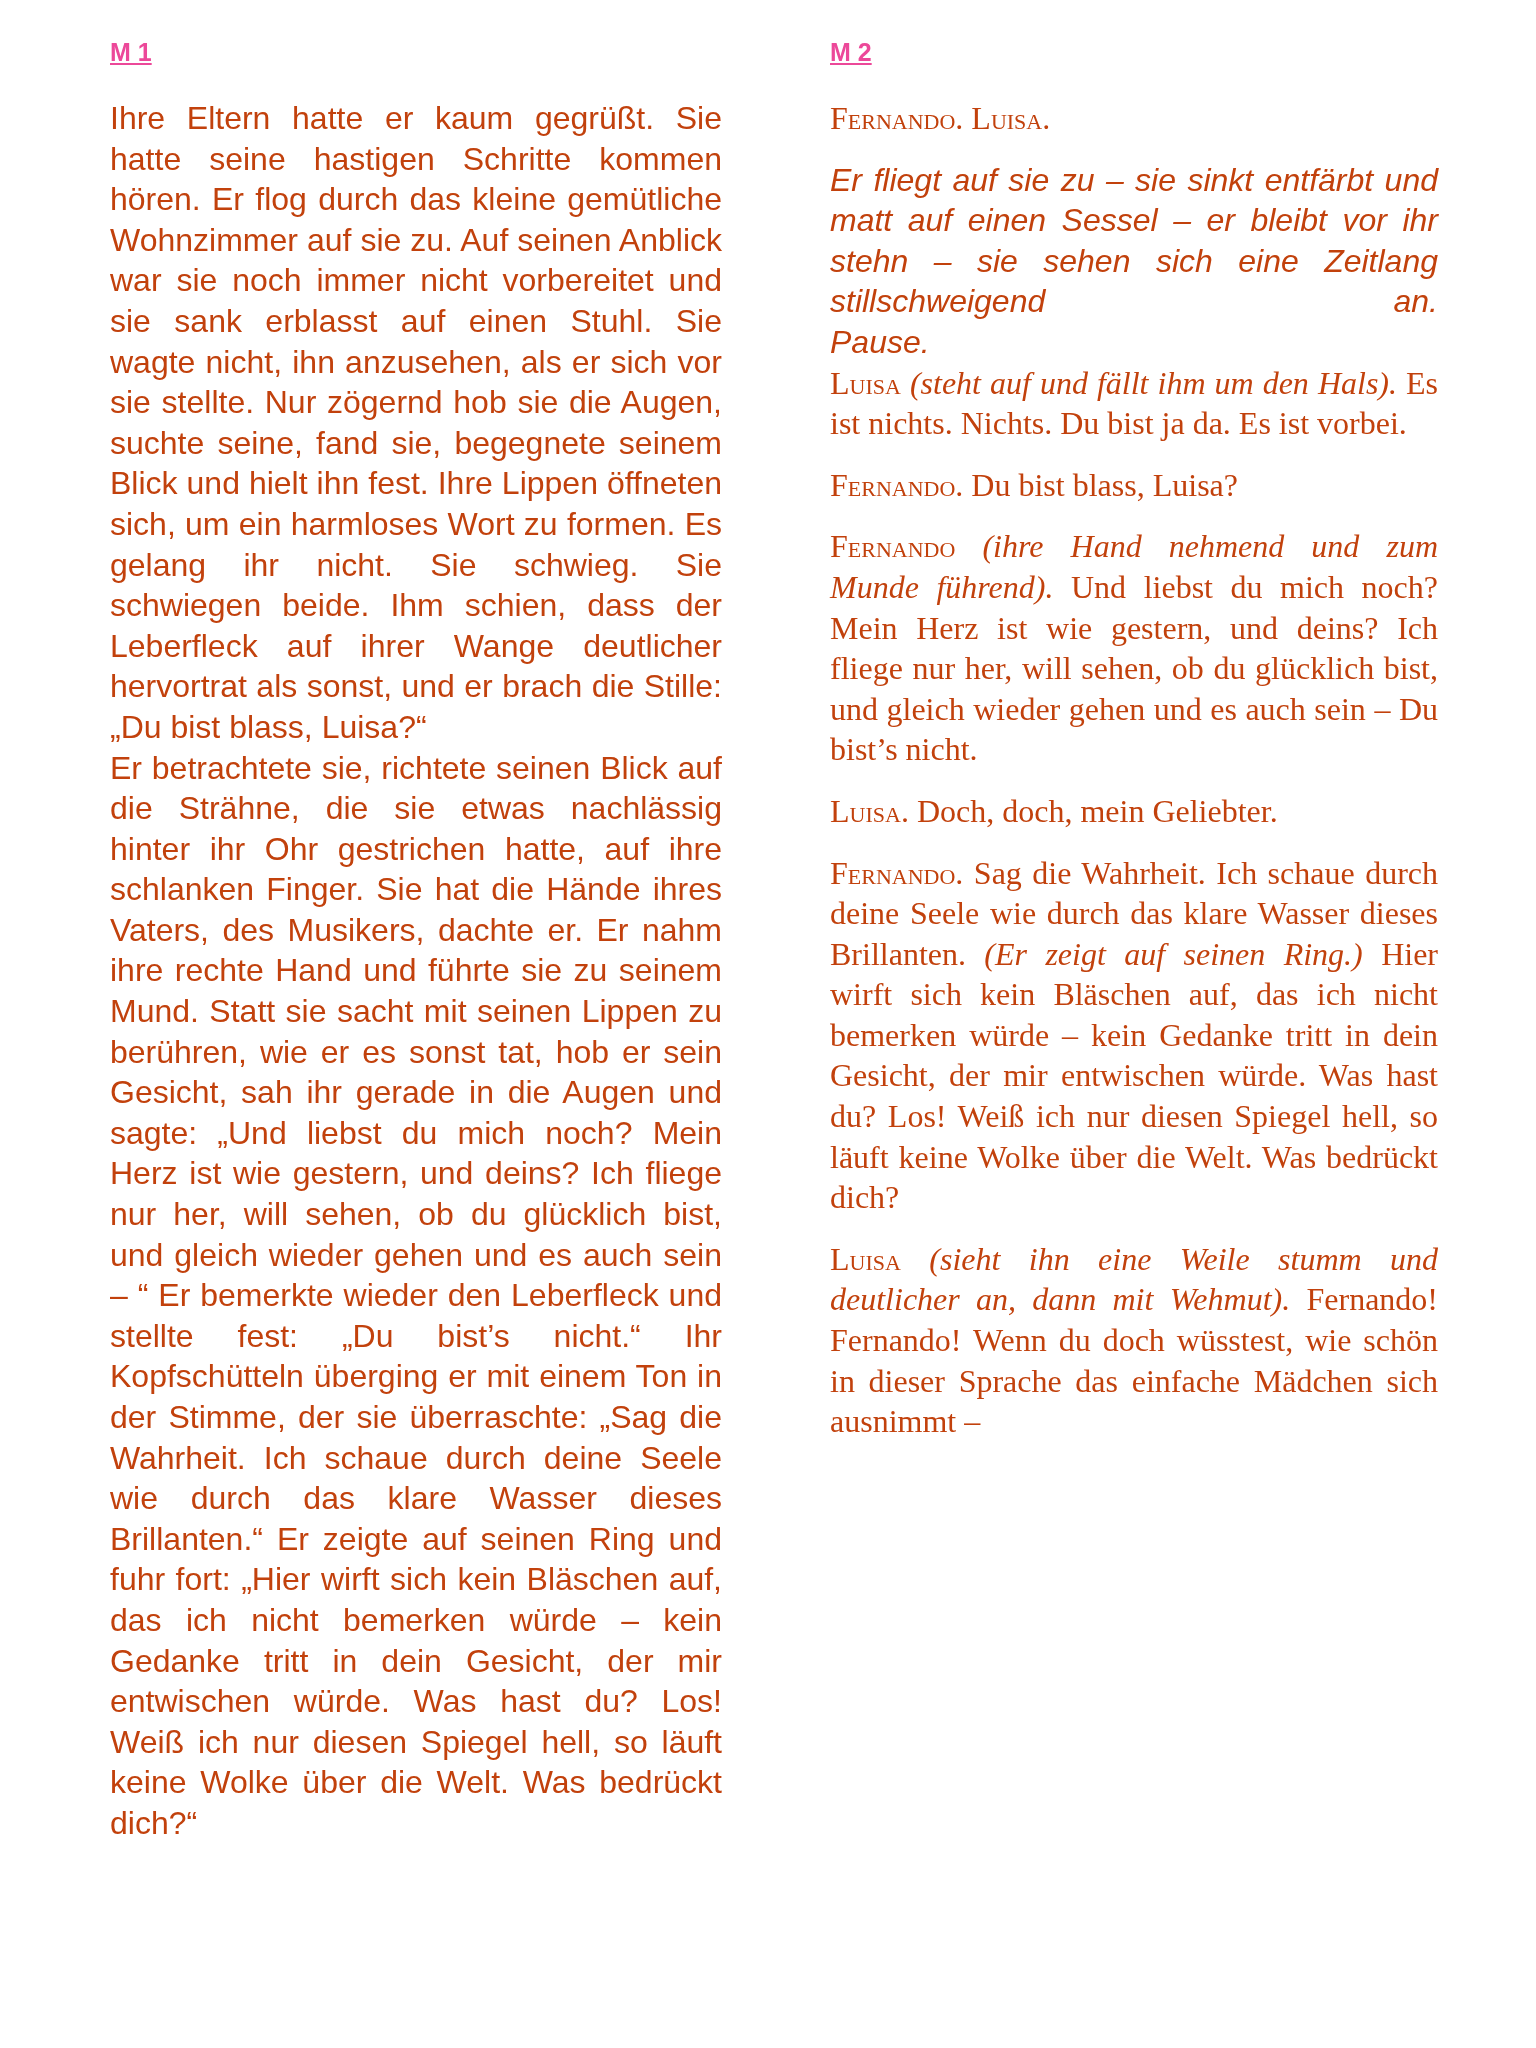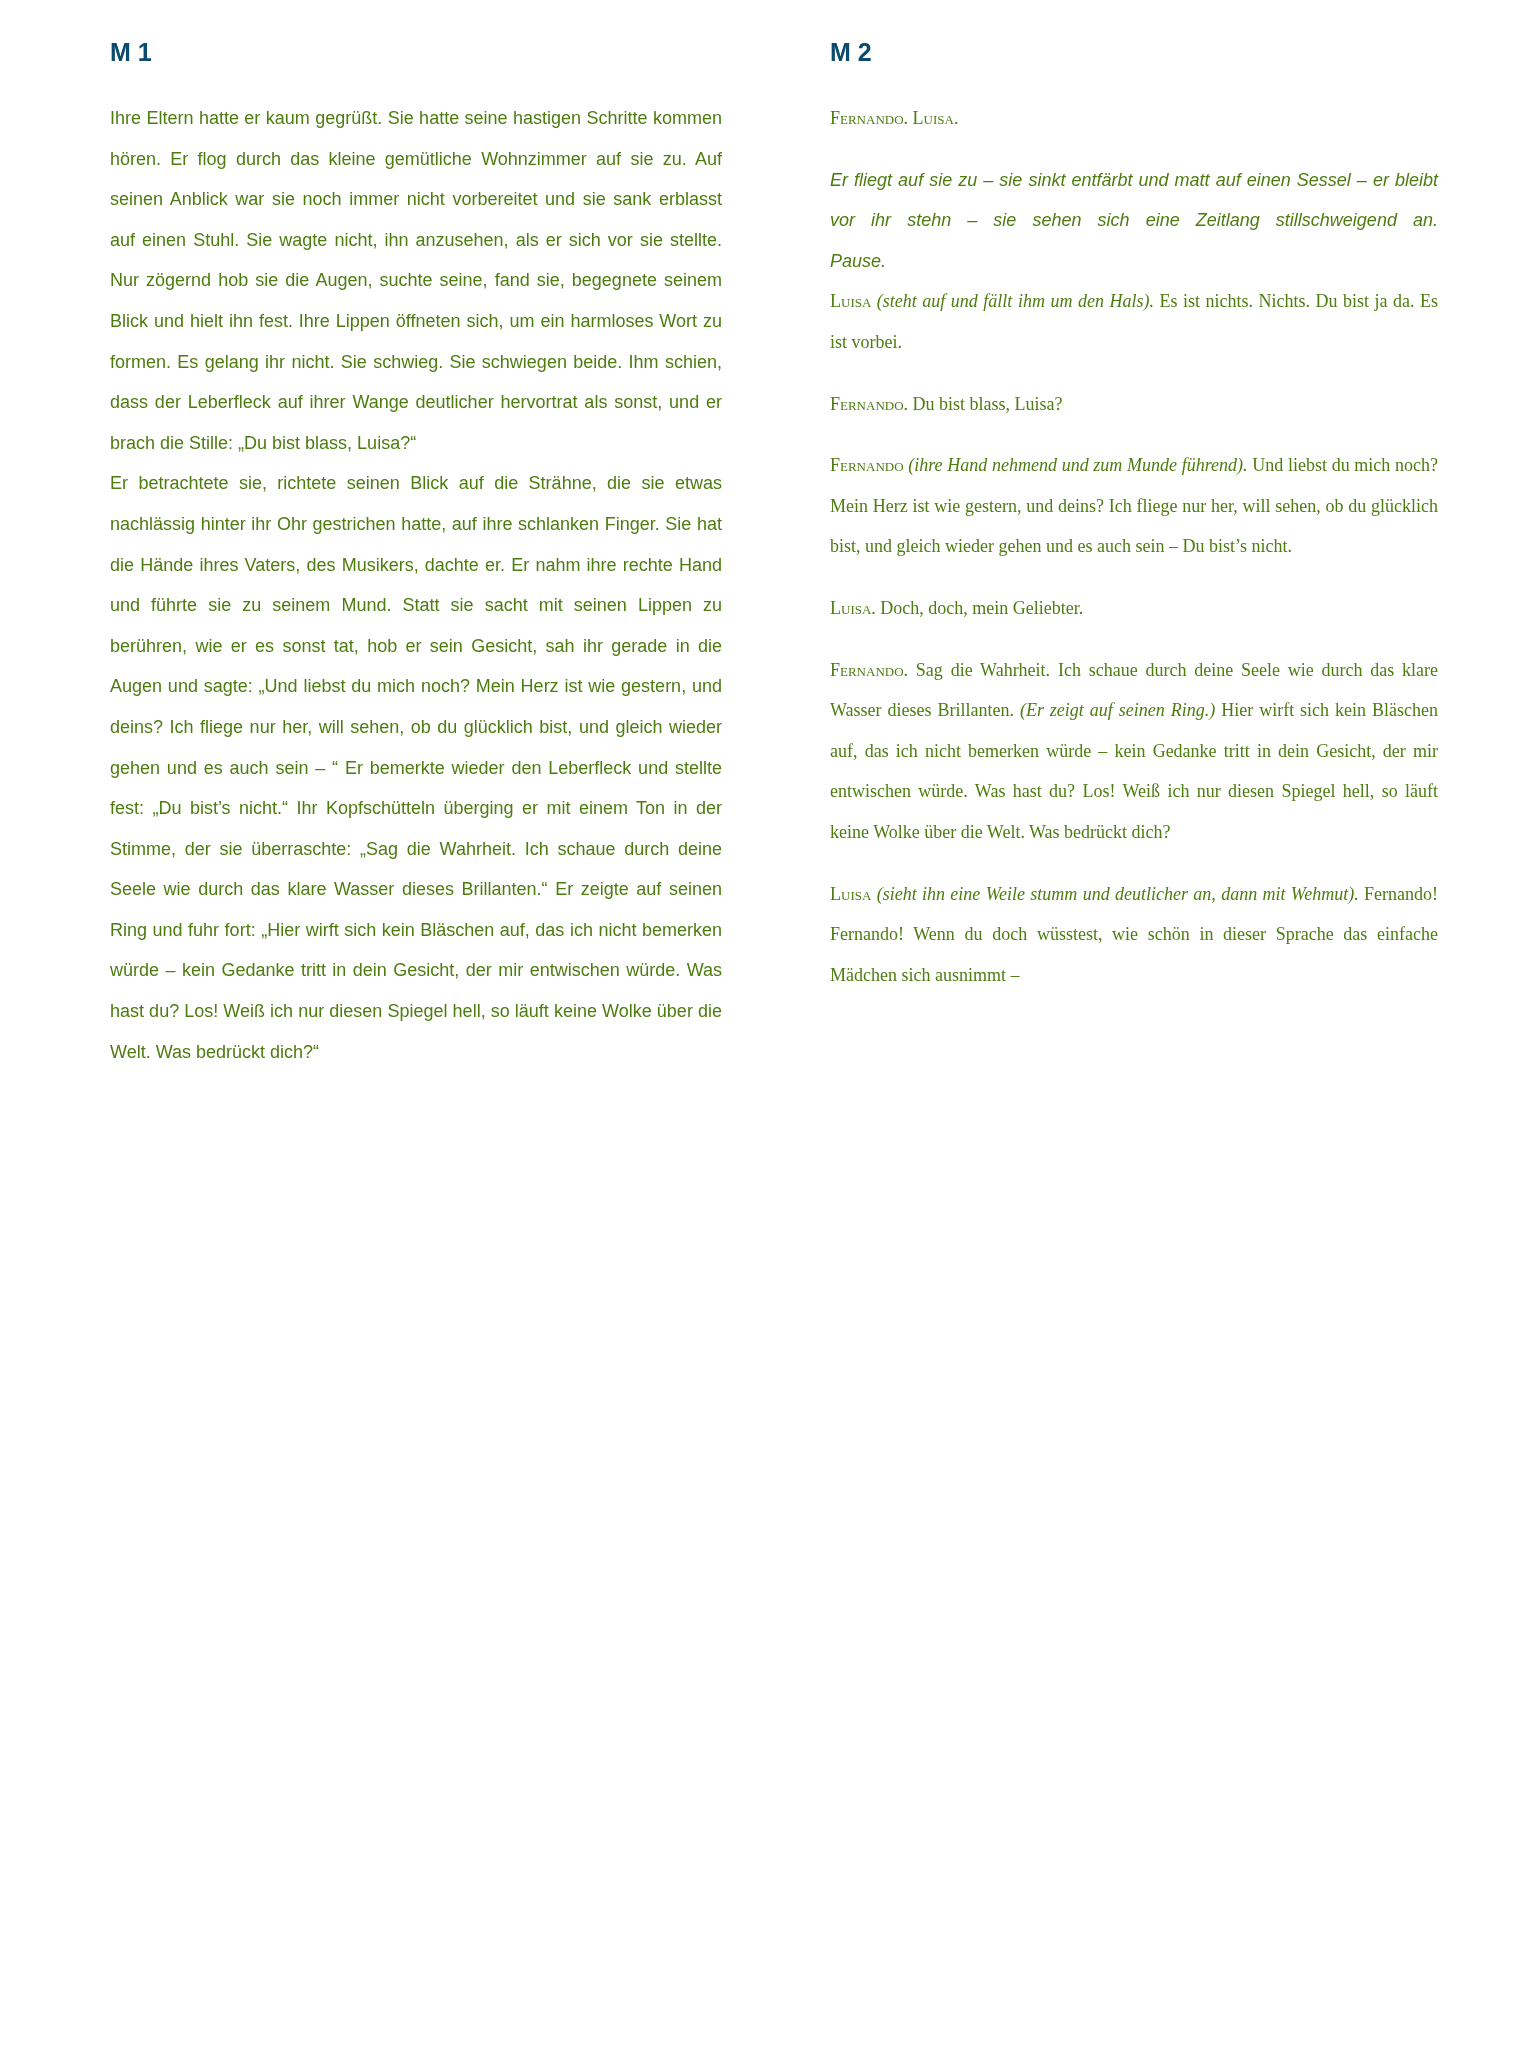--- a/index.html
+++ b/index.html
@@ -13,29 +13,30 @@
     overflow: hidden;
   }
   .col { position: absolute; top: 34px; }
   .col-left  { left: 110px; width: 612px; }
   .col-right { left: 830px; width: 608px; }
   .heading {
     margin: 0 0 28px 0;
     font-size: 25px;
     font-weight: 700;
     line-height: 36px;
-    color: #0c4a6e;
+    color: #ec4899;
+    text-decoration: underline;
   }
   .body p {
     margin: 0;
-    font-size: 18px;
+    font-size: 32px;
     line-height: 40.6px;
     text-align: justify;
     hyphens: none;
-    color: #4d7c0f;
+    color: #c2410c;
   }
   .body p.gap { margin-bottom: 21px; font-family: Liberation Serif, serif; }
   .body p.justify-forced { text-align-last: justify; }
   .it { font-style: italic; }
   .sc { font-variant: small-caps; }
   .rm { font-style: normal; }
 </style>
 </head>
 <body>
 

